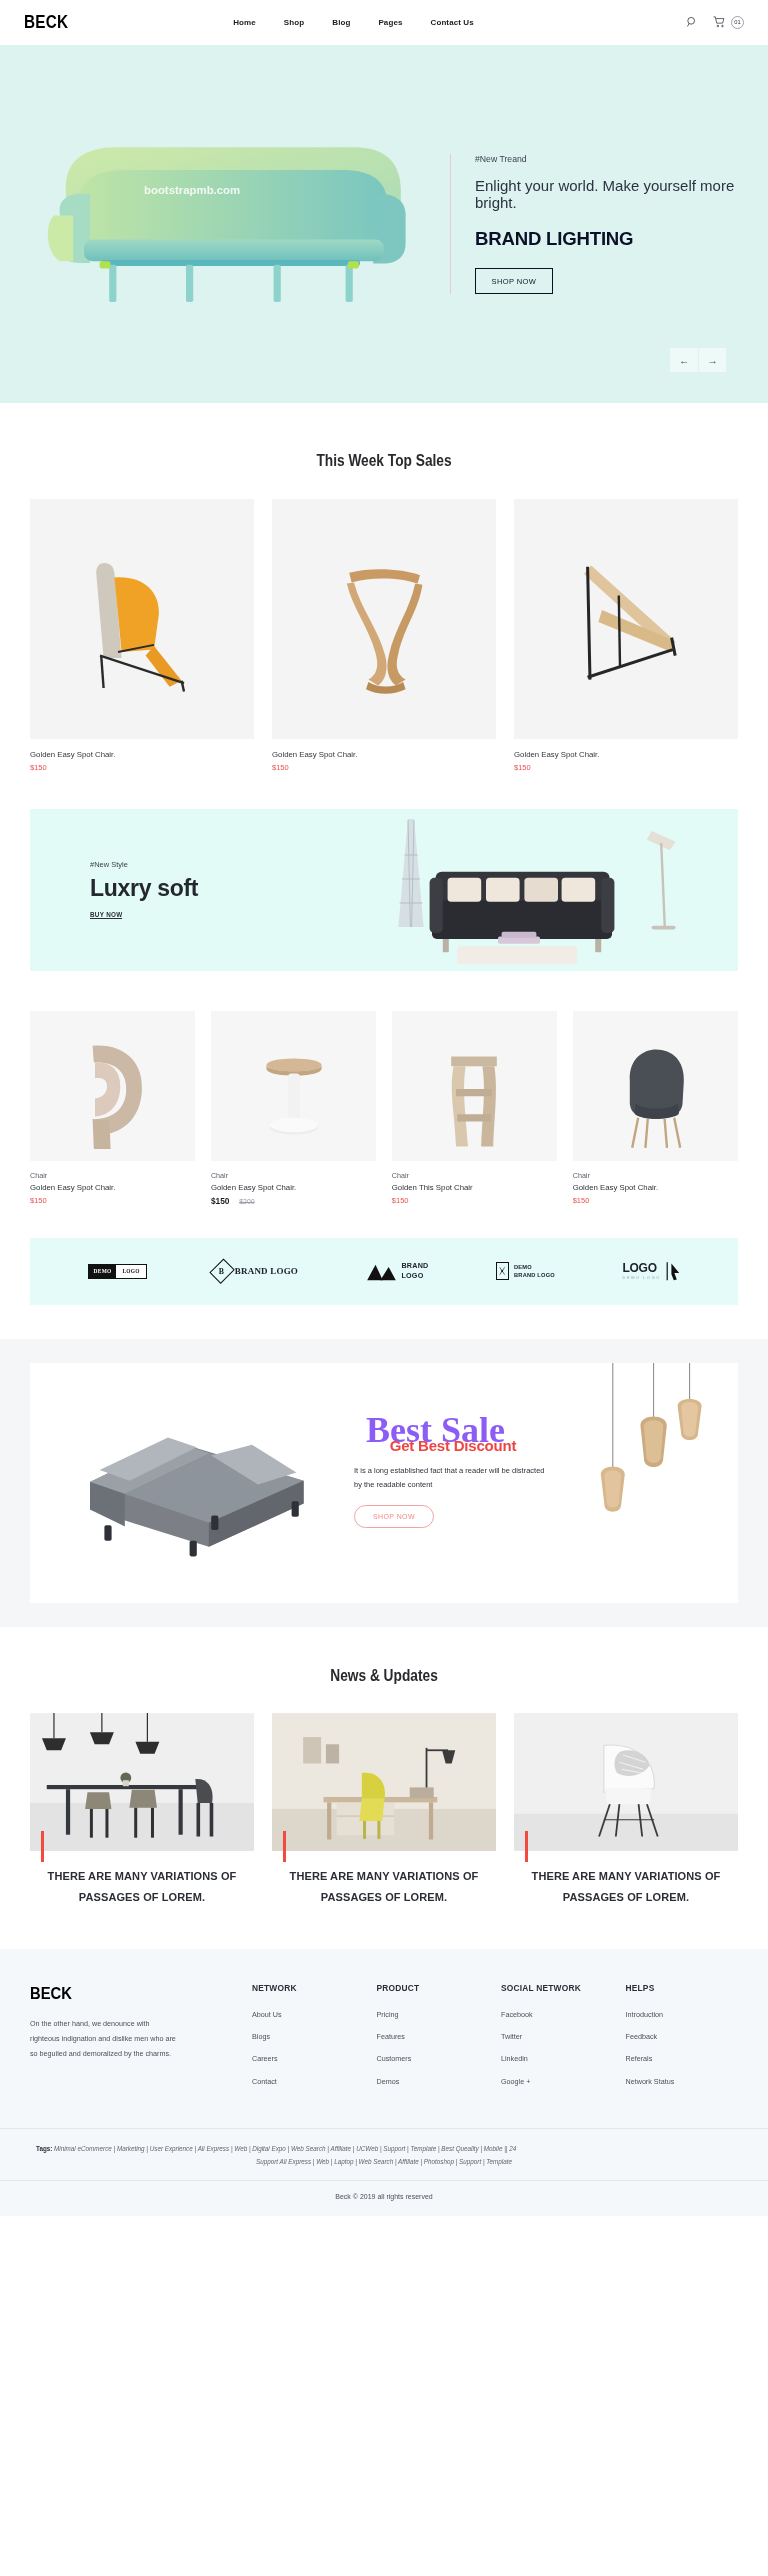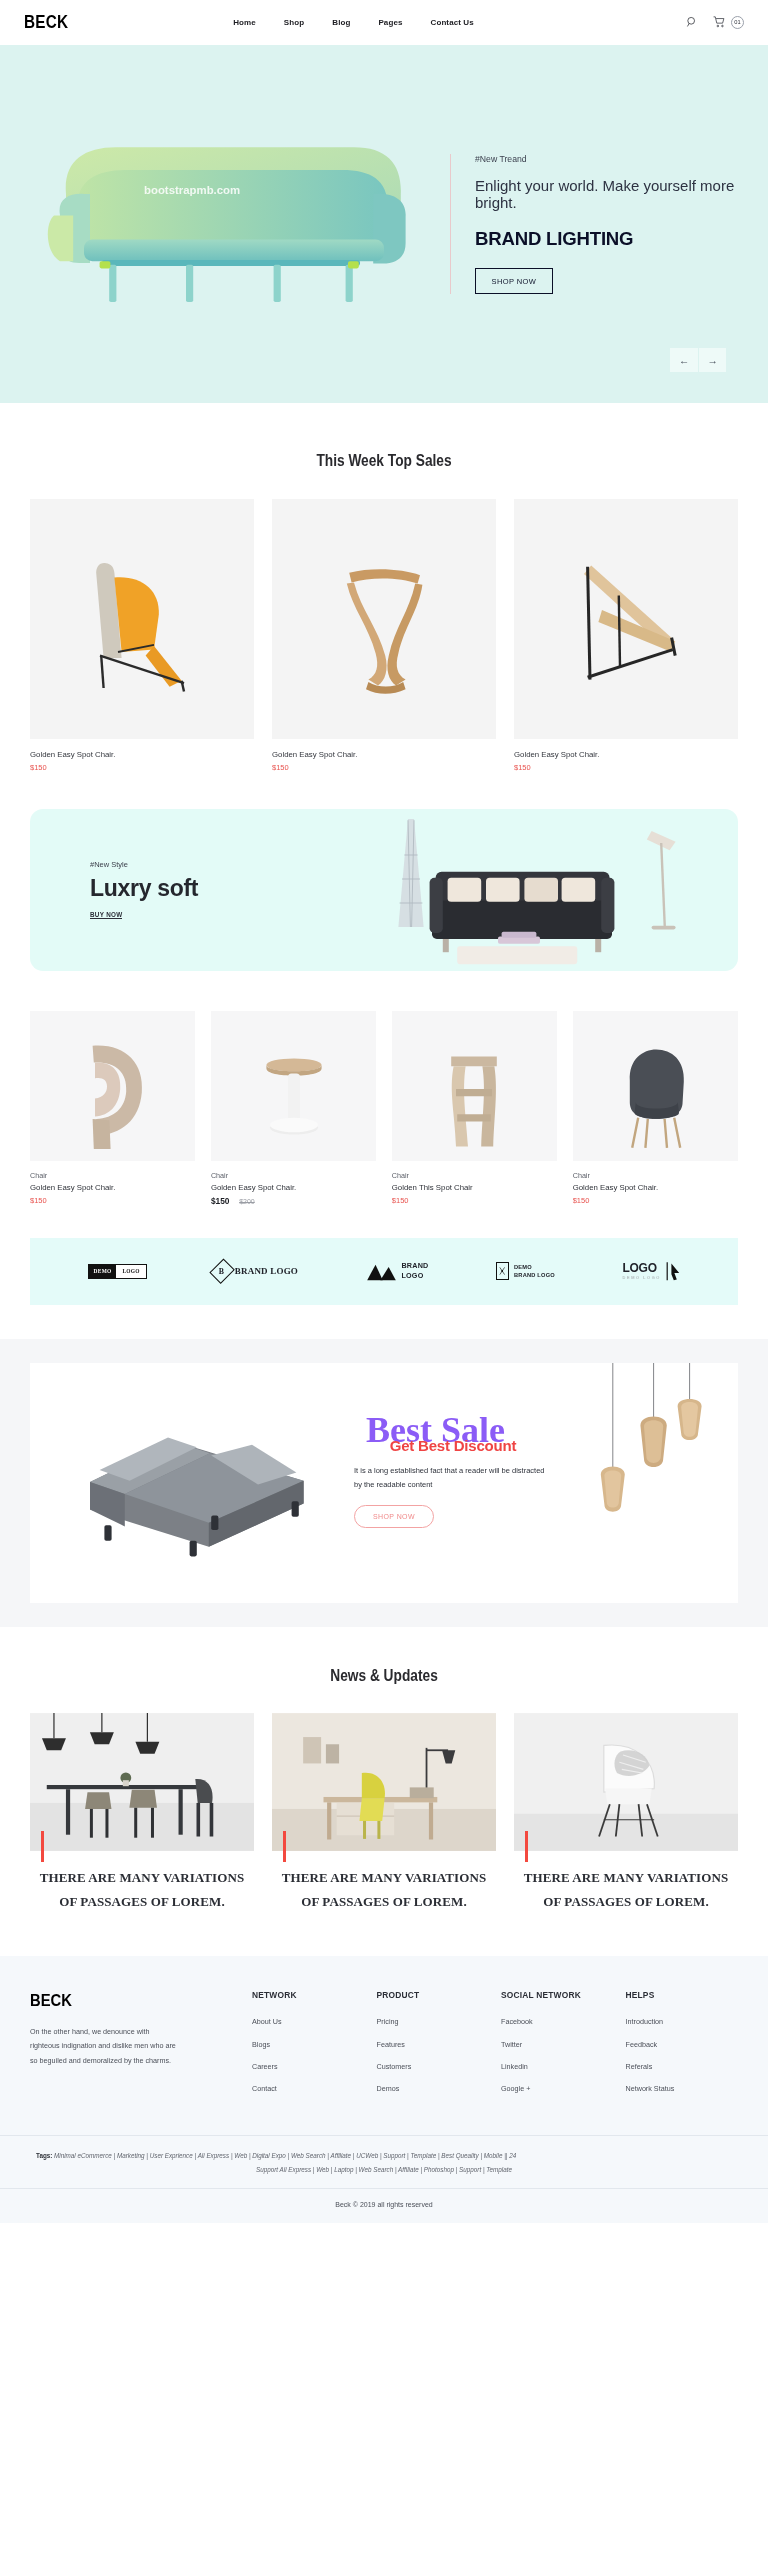--- a/index.html
+++ b/index.html
@@ -80,21 +80,21 @@
   .ts-card .ts-img {
     background: #f4f4f4; height: 240px; display: flex;
     align-items: center; justify-content: center;
   }
   .ts-name { font-size: 7.8px; color: #33363d; margin-top: 10.8px; }
   .ts-price { font-size: 7.5px; color: #e8534f; margin-top: 4.2px; }
 
   
   .luxry {
     margin-top: 37px; background: #e3fbf7; height: 162px;
-    display: flex; align-items: center; position: relative; overflow: hidden; border-radius: 13px;
+    display: flex; align-items: center; position: relative; overflow: hidden;
   }
   .luxry-text { padding-left: 60px; z-index: 3; }
   .luxry-tag { font-size: 7.5px; color: #3b3f4b; margin-bottom: 6px; }
   .luxry-title { font-size: 23px; font-weight: 700; color: #25272e; letter-spacing: -0.3px; }
   .luxry-link {
     display: inline-block; margin-top: 8.4px; font-size: 6.3px;
     font-weight: 700; color: #2c2f38; text-decoration: none; letter-spacing: 0.3px;
     border-bottom: 0.6px solid #2c2f38; padding-bottom: 0.6px;
   }
   .luxry-art { position: absolute; right: 24px; bottom: 0; }
@@ -168,22 +168,22 @@
   .disc-lamps { position: absolute; right: 28px; top: 0; }
 
   
   .news { margin-top: 40px; }
   .news .sec-title { margin-bottom: 28px; }
   .news-grid { display: grid; grid-template-columns: repeat(3, 1fr); gap: 18px; }
   .news-card { position: relative; }
   .news-img { height: 138px; overflow: hidden; }
   .news-bar { position: absolute; left: 10.8px; top: 118px; width: 3.6px; height: 31px; background: #f3493f; }
   .news-title {
-    margin-top: 15.6px; text-align: center; font-weight: 700; font-size: 13px;
-    line-height: 1.85; color: #2b2e35; letter-spacing: 0.1px; font-family: Liberation Serif, serif;
+    margin-top: 15.6px; text-align: center; font-weight: 700; font-size: 11px;
+    line-height: 1.85; color: #2b2e35; letter-spacing: 0.1px;
   }
 
   
   .footer { margin-top: 42px; background: #f5f8fb; padding: 34px 0 0; }
   .f-grid { display: grid; grid-template-columns: 210px 1fr 1fr 1fr 1fr; gap: 12px; padding: 0 30px; }
   .f-logo {
     font-family: "Liberation Sans Narrow", "Liberation Sans", sans-serif;
     font-weight: 900; font-size: 17.4px; transform: scaleX(0.85);
     transform-origin: left center; color: #000; margin-bottom: 13.2px;
   }

